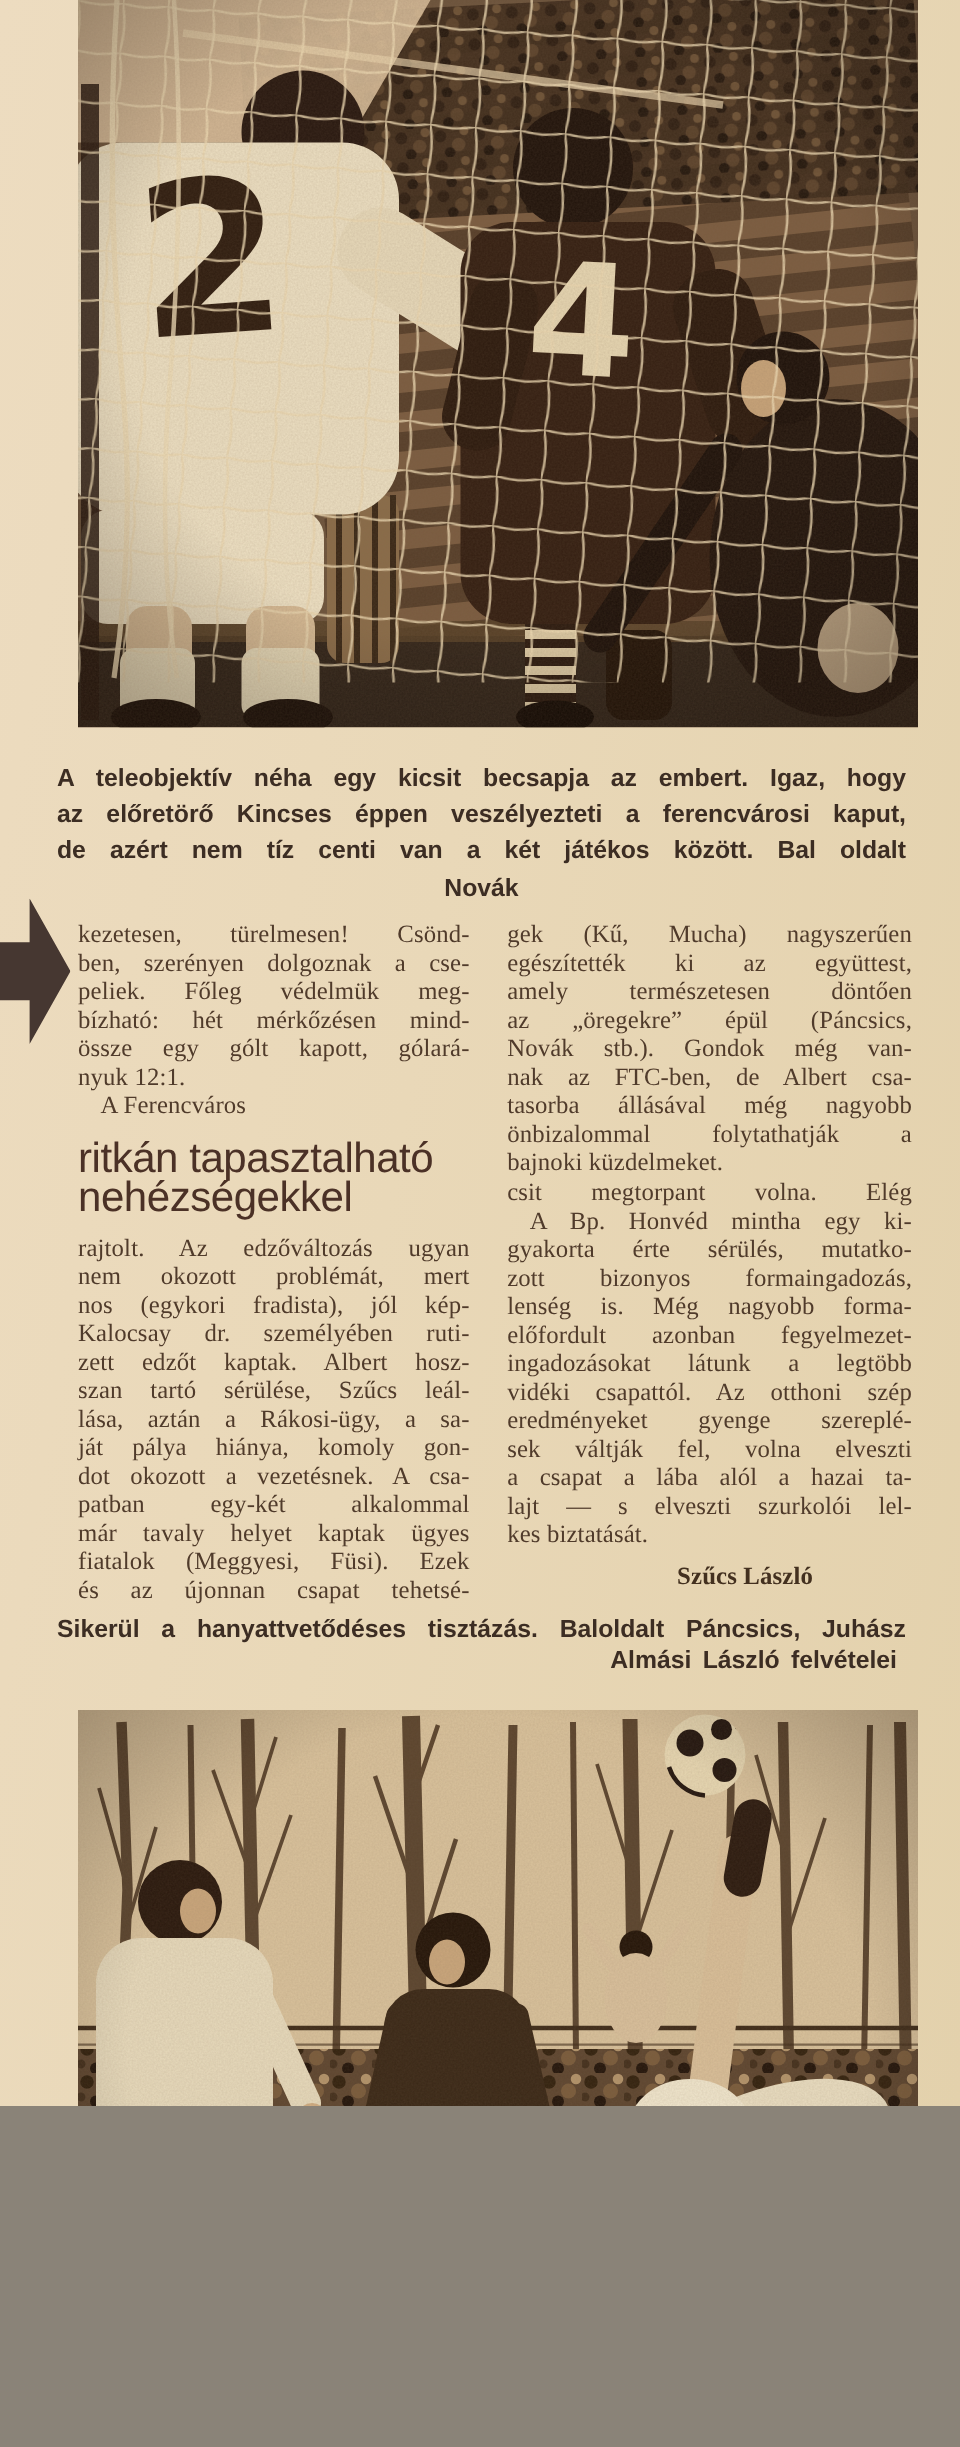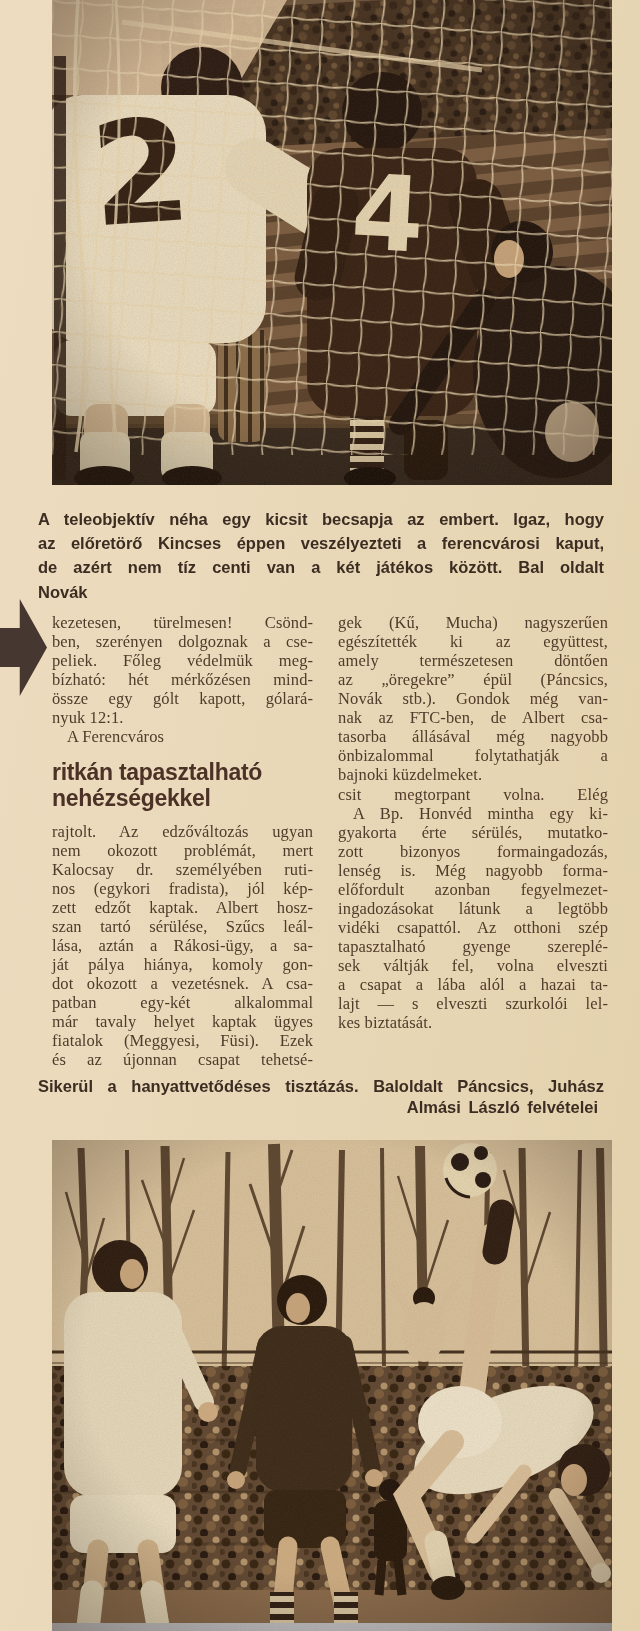--- a/index.html
+++ b/index.html
@@ -1,40 +1,40 @@
 <!DOCTYPE html>
 <html><head>
 <meta charset="utf-8">
 <style>
   html,body{margin:0;padding:0;background:#8a8378;}
-  .page{position:relative;width:640px;height:1631px;overflow:hidden;
+  .page{position:relative;width:640px;height:1404px;overflow:hidden;
         background:linear-gradient(100deg,#eddcc0 0%,#e9d8b8 45%,#e3d1ac 100%);
         font-family:"Liberation Serif",serif;color:#4a372a;}
   figure{margin:0;}
   .photo{position:absolute;left:52px;width:560px;overflow:hidden;}
   #topPhoto{top:0;height:485px;}
   #bottomPhoto{top:1140px;height:491px;}
   .caption{position:absolute;left:38px;width:566px;
            font-family:"Liberation Sans",sans-serif;font-weight:bold;
            font-size:16.5px;color:#3c2d23;word-spacing:4px;}
   #capTop{top:507px;line-height:24.2px;}
   #capBottom{top:1076px;line-height:21.2px;word-spacing:3px;}
   .jl{text-align:justify;text-align-last:justify;}
-  .cl{}
+  .cl{text-align:center;}
   .rl{text-align:right;}
   .arrow{position:absolute;left:0;top:599px;width:47px;height:97px;background:#463731;
          clip-path:polygon(0 30%,42% 30%,42% 0,100% 50%,42% 100%,42% 70%,0 70%);}
   .columns{position:absolute;left:52px;top:613px;width:556px;display:flex;gap:25px;
            font-size:16.5px;line-height:19px;letter-spacing:.1px;color:#503b2b;}
   .col-left{width:267px;}
   .col-right{width:276px;}
   .tl{text-align:justify;text-align-last:justify;}
   .end{text-align:left;text-align-last:left;}
   .ind{text-indent:15px;}
-  .subhead{font-family:"Liberation Sans",sans-serif;font-weight:bold;font-size:23px;
+  .subhead{font-family:"Liberation Sans",sans-serif;font-weight:normal;font-size:28px;
            line-height:26px;letter-spacing:-.3px;color:#4b3126;margin:13px 0 11px 0;}
   .pgap{height:1px;}
   .byline{margin-top:9px;padding-right:66px;text-align:right;font-weight:bold;color:#43301f;}
   .credit{padding-right:6px;}
 </style>
 </head>
 <body>
 
 <div class="page">
 
@@ -145,22 +145,22 @@
       <div class="tl">bízható: hét mérkőzésen mind-</div>
       <div class="tl">össze egy gólt kapott, gólará-</div>
       <div class="end">nyuk 12:1.</div>
       <div class="end ind">A Ferencváros</div>
       <div class="subhead">
         <div>ritkán tapasztalható</div>
         <div>nehézségekkel</div>
       </div>
       <div class="tl">rajtolt. Az edzőváltozás ugyan</div>
       <div class="tl">nem okozott problémát, mert</div>
+      <div class="tl">nos (egykori fradista), jól kép-</div>
       <div class="tl">Kalocsay dr. személyében ruti-</div>
-      <div class="tl">nos (egykori fradista), jól kép-</div>
       <div class="tl">zett edzőt kaptak. Albert hosz-</div>
       <div class="tl">szan tartó sérülése, Szűcs leál-</div>
       <div class="tl">lása, aztán a Rákosi-ügy, a sa-</div>
       <div class="tl">ját pálya hiánya, komoly gon-</div>
       <div class="tl">dot okozott a vezetésnek. A csa-</div>
       <div class="tl">patban egy-két alkalommal</div>
       <div class="tl">már tavaly helyet kaptak ügyes</div>
       <div class="tl">fiatalok (Meggyesi, Füsi). Ezek</div>
       <div class="tl">és az újonnan csapat tehetsé-</div>
     </div>
@@ -177,25 +177,26 @@
       <div class="end">bajnoki küzdelmeket.</div>
       <div class="pgap"></div>
       <div class="tl">csit megtorpant volna. Elég</div>
       <div class="tl ind">A Bp. Honvéd mintha egy ki-</div>
       <div class="tl">gyakorta érte sérülés, mutatko-</div>
       <div class="tl">zott bizonyos formaingadozás,</div>
       <div class="tl">lenség is. Még nagyobb forma-</div>
       <div class="tl">előfordult azonban fegyelmezet-</div>
       <div class="tl">ingadozásokat látunk a legtöbb</div>
       <div class="tl">vidéki csapattól. Az otthoni szép</div>
-      <div class="tl">tapasztalható gyenge szereplé-</div>
+      <div class="tl">eredményeket gyenge szereplé-</div>
       <div class="tl">sek váltják fel, volna elveszti</div>
       <div class="tl">a csapat a lába alól a hazai ta-</div>
       <div class="tl">lajt — s elveszti szurkolói lel-</div>
       <div class="end">kes biztatását.</div>
+      <div class="byline">Szűcs László</div>
     </div>
   </div>
 
   <div class="caption" id="capBottom">
     <div class="jl">Sikerül a hanyattvetődéses tisztázás. Baloldalt Páncsics, Juhász</div>
     <div class="rl credit">Almási László felvételei</div>
   </div>
 
   <figure class="photo" id="bottomPhoto">
     <svg width="560" height="491" viewBox="0 0 560 491">

